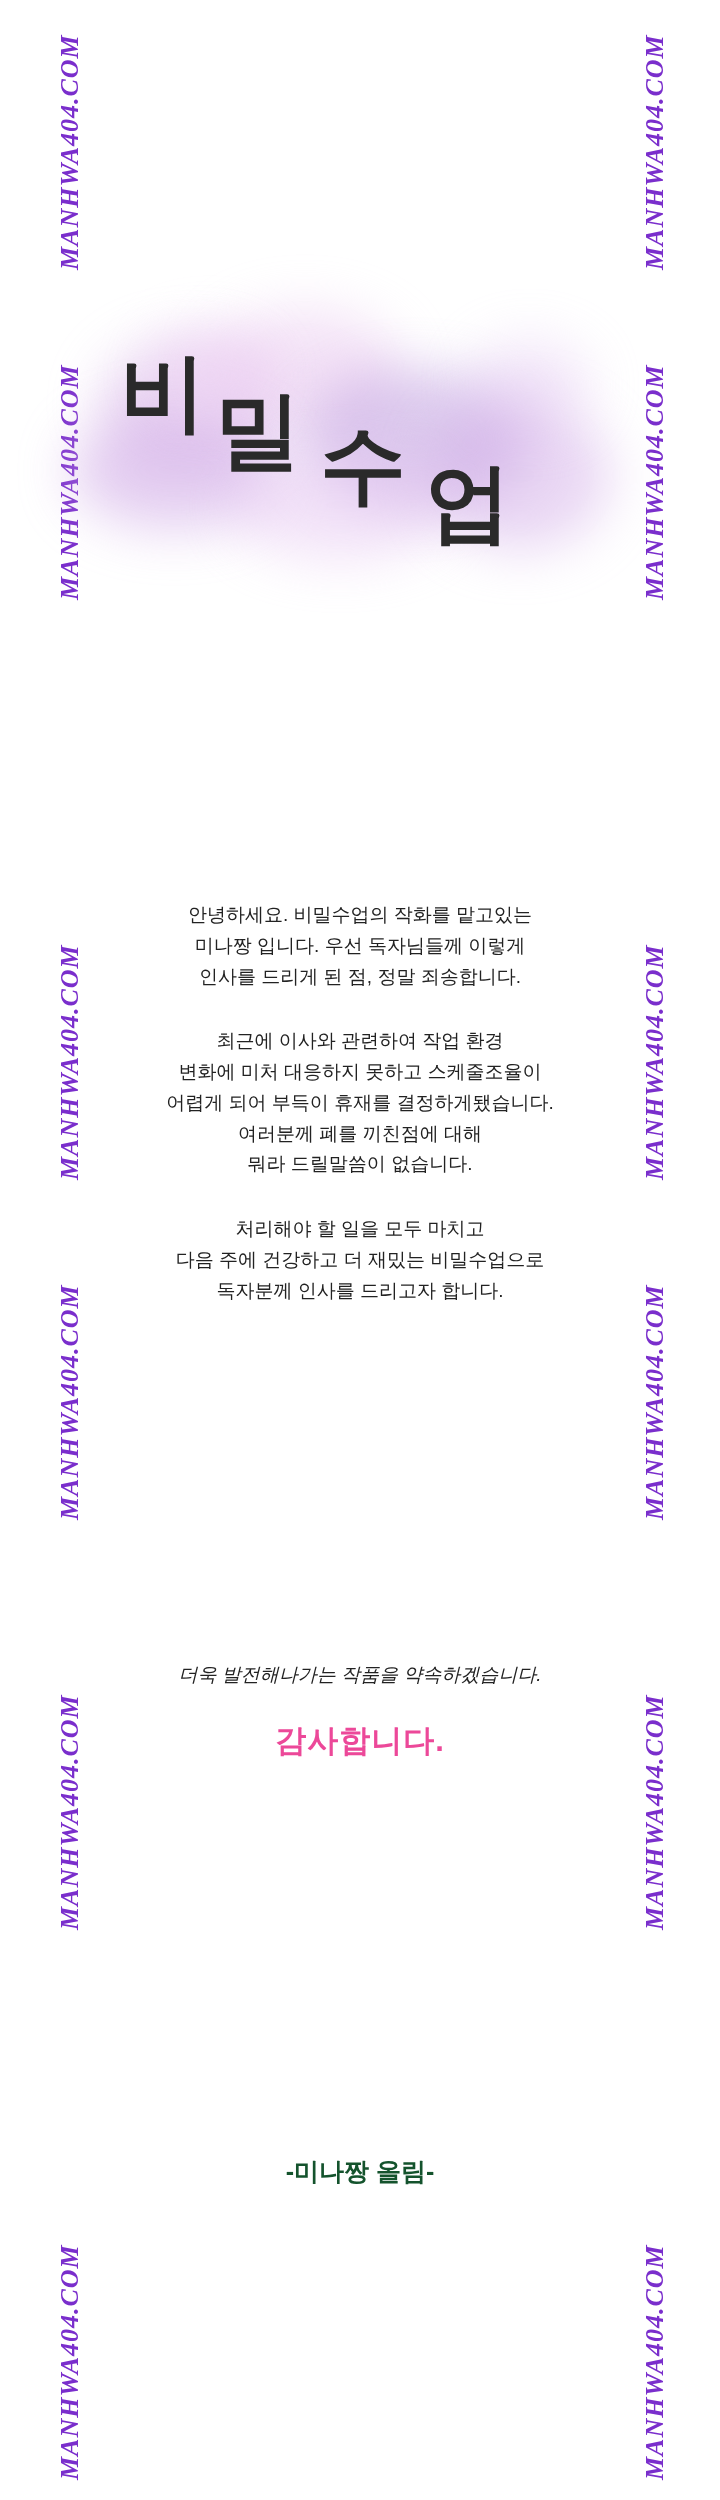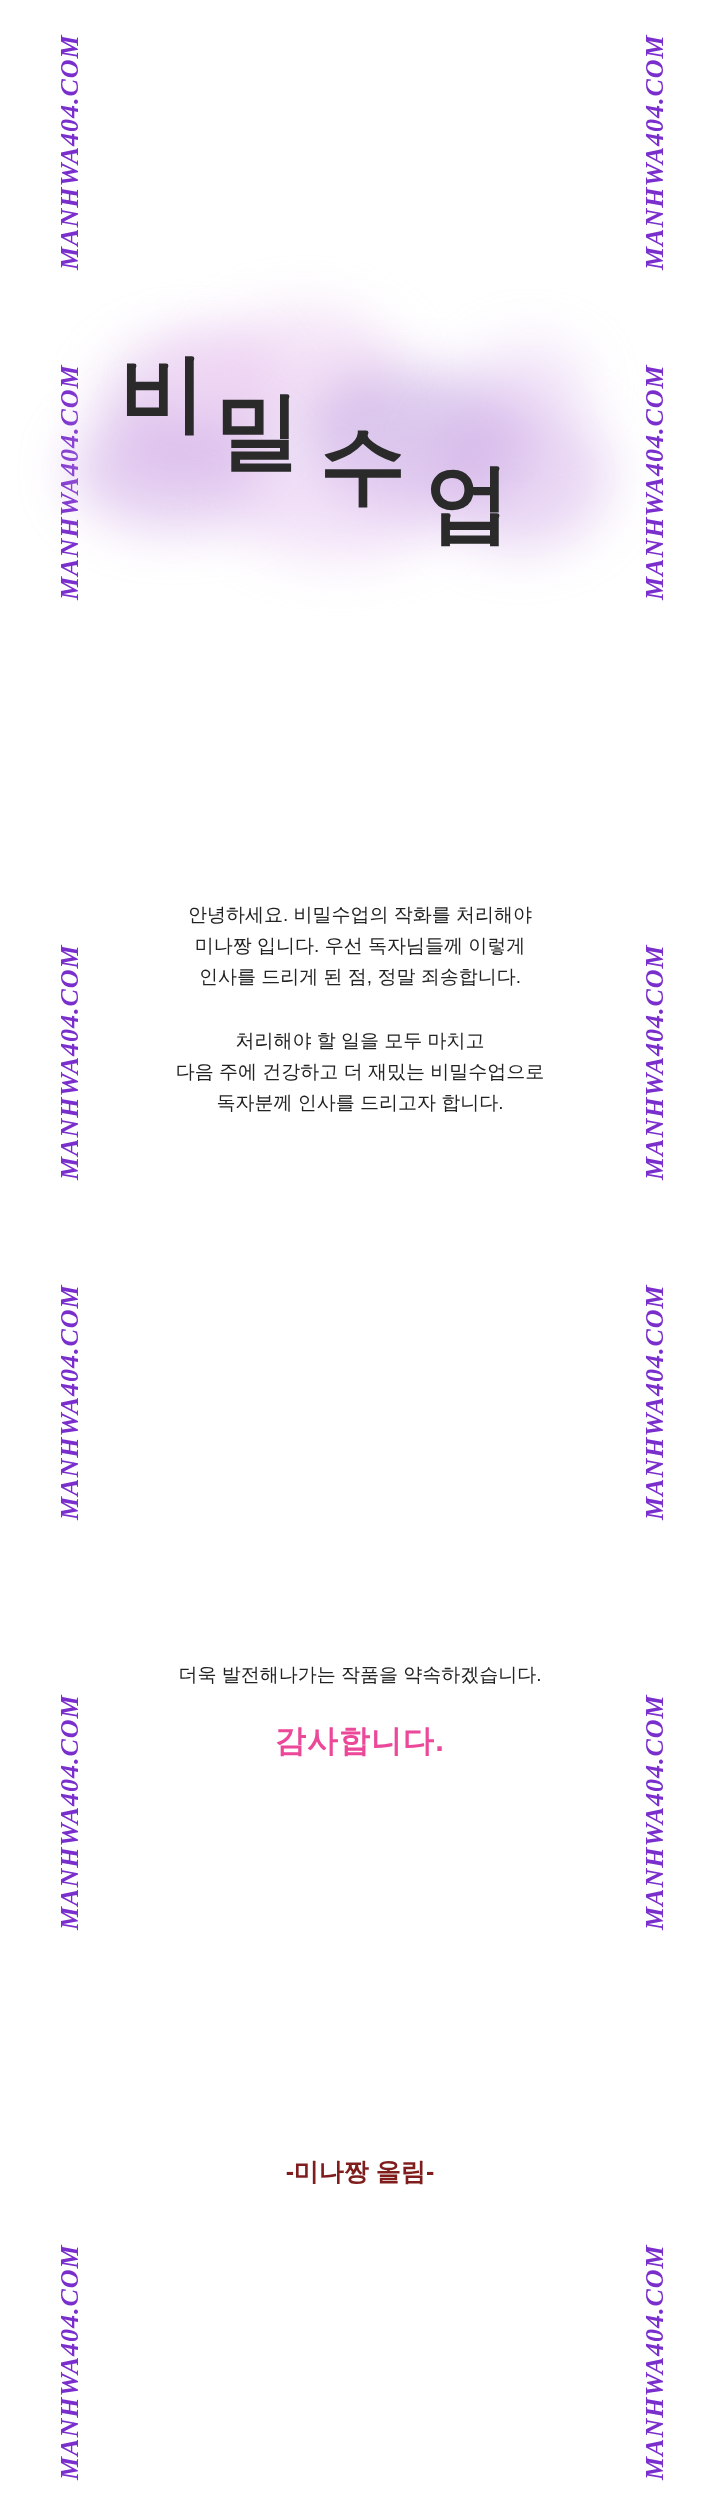--- a/index.html
+++ b/index.html
@@ -98,39 +98,40 @@
 
   .promise {
     position: absolute;
     left: 60px;
     top: 1660px;
     width: 600px;
     text-align: center;
     color: #222222;
     font-size: 19px;
     line-height: 1.6;
+    font-style: italic;
   }
   .thanks {
     position: absolute;
     left: 60px;
     top: 1720px;
     width: 600px;
     text-align: center;
     color: #ec4899;
     font-size: 31px;
     font-weight: bold;
     letter-spacing: 1px;
   }
   .signature {
     position: absolute;
     left: 60px;
     top: 2155px;
     width: 600px;
     text-align: center;
-    color: #7f1d1d;
+    color: #14532d;
     font-size: 25px;
     font-weight: bold;
   }
 </style>
 </head>
 <body>
 
 <div class="page">
 
   <div class="wm wm-left" style="left:55px;  top:270px;">MANHWA404.COM</div>
@@ -159,23 +160,28 @@
 
     <div class="title-text">
       <span class="ch ch1">비</span>
       <span class="ch ch2">밀</span>
       <span class="ch ch3">수</span>
       <span class="ch ch4">업</span>
     </div>
   </div>
 
   <div class="message">
-    <p class="para">안녕하세요. 비밀수업의 작화를 처리해야
+    <p class="para">안녕하세요. 비밀수업의 작화를 맡고있는
 미나짱 입니다.  우선 독자님들께 이렇게
 인사를 드리게 된 점, 정말 죄송합니다.</p>
+    <p class="para">최근에 이사와 관련하여 작업 환경
+변화에 미처 대응하지 못하고 스케줄조율이
+어렵게 되어 부득이 휴재를 결정하게됐습니다.
+여러분께 폐를 끼친점에 대해
+뭐라 드릴말씀이 없습니다.</p>
     <p class="para">처리해야 할 일을 모두 마치고
 다음 주에 건강하고 더 재밌는 비밀수업으로
 독자분께 인사를 드리고자 합니다.</p>
   </div>
 
   <div class="promise">더욱 발전해나가는 작품을 약속하겠습니다.</div>
   <div class="thanks">감사합니다.</div>
   <div class="signature">-미나짱 올림-</div>
 
 </div>

